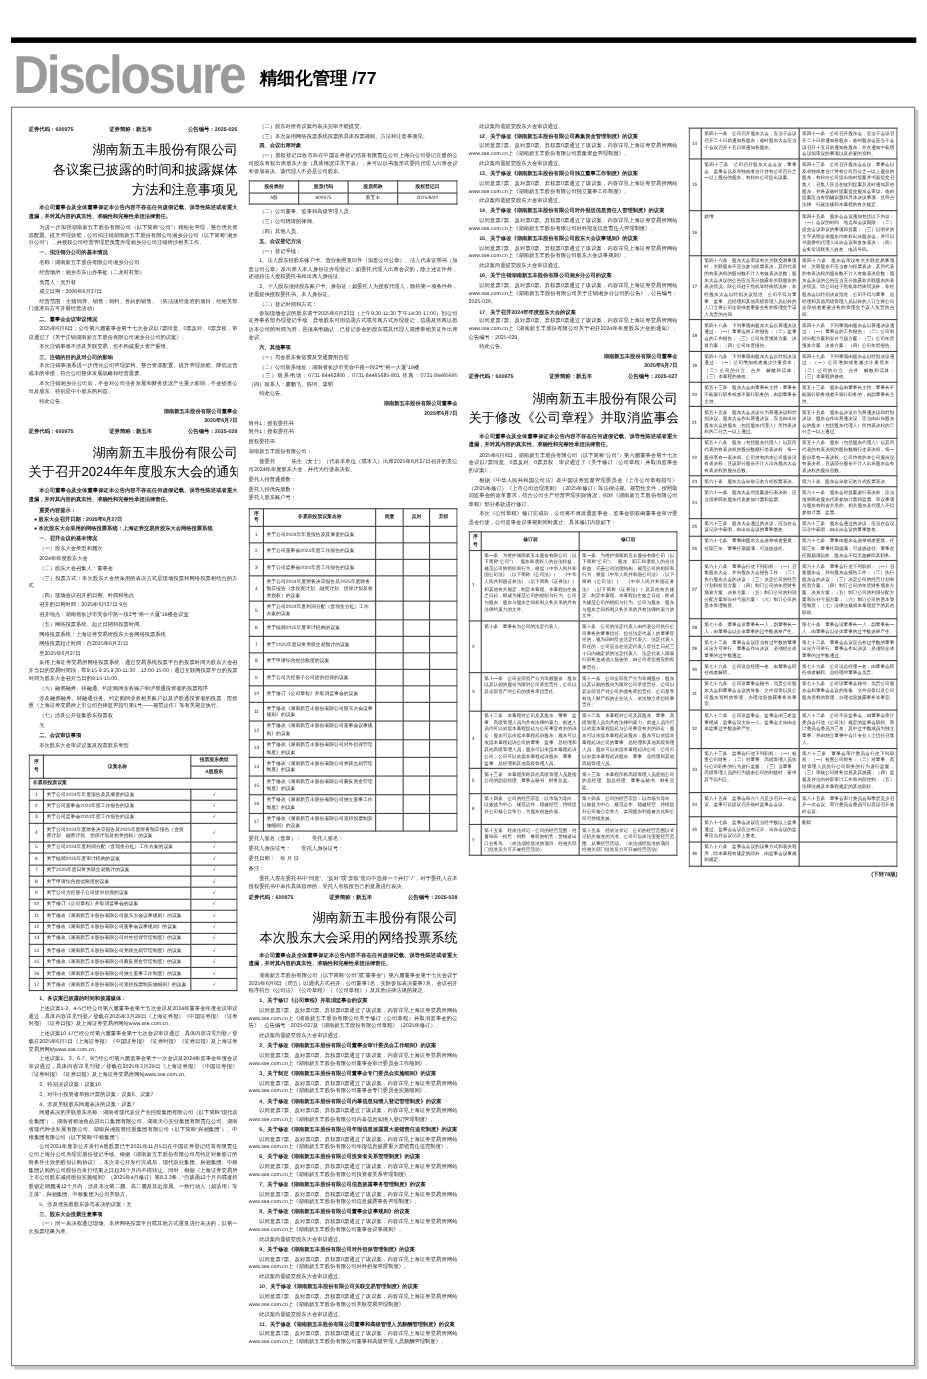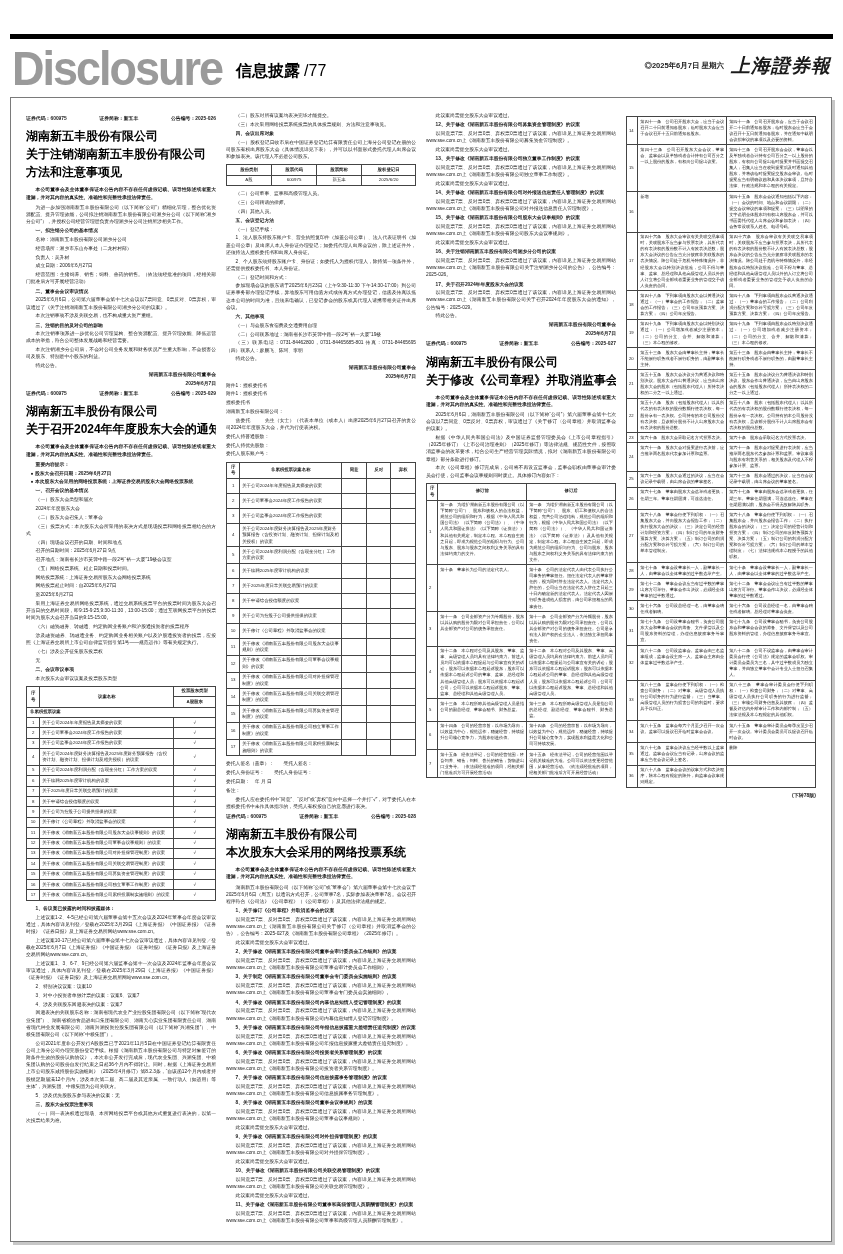--- a/index.html
+++ b/index.html
@@ -2,28 +2,28 @@
 <html><head>
 <meta charset="utf-8">
 <style>
 *{margin:0;padding:0;box-sizing:border-box}
 html,body{width:843px;height:1254px;background:#e9e9e9;font-family:"Liberation Sans",sans-serif}
 .sheet{position:relative;width:843px;height:1254px;background:#fff;color:#1a1a1a;overflow:hidden}
 .toprule{position:absolute;left:10px;right:10px;top:34px;height:5px;background:#000}
 .masthead{position:absolute;left:12px;right:12px;top:41px;height:48px;display:flex;align-items:flex-end}
 .brand{font-size:45px;font-weight:bold;color:#9a9a9a;letter-spacing:-2px;line-height:.85;font-family:"Liberation Sans",sans-serif;transform:scaleY(1.08);transform-origin:bottom left}
 .section{margin-left:14px;padding-bottom:7px;font-size:16px;font-weight:bold;color:#000}
-.pageno{font-weight:normal;margin-left:4px}
+.pageno{font-weight:bold;margin-left:4px}
 .mh-right{margin-left:auto;display:flex;align-items:center;gap:7px;padding-bottom:10px}
 .mdate{font-size:7.5px;font-weight:bold}
 .paper{font-family:"DejaVu Serif","Liberation Serif",serif;font-size:19px;font-weight:bold;font-style:italic;letter-spacing:1px}
 .frame{position:absolute;left:10px;right:11px;top:97px;bottom:12px;border:1px solid #7a7a7a;box-shadow:3px 3px 0 #c7c7c7;background:#fff;padding:14px 15px 10px;display:flex;gap:10px;overflow:hidden}
 .col{flex:1;min-width:0;overflow:hidden;font-size:4.8px;line-height:1.5;text-align:justify}
 .meta{display:flex;justify-content:space-between;font-size:4.9px;font-weight:bold;margin:3px 0 5px;white-space:nowrap}
-.t1{font-size:12px;font-weight:bold;text-align:left;line-height:1.5;margin:2px 0 5px;color:#000}
+.t1{font-size:12px;font-weight:normal;text-align:right;line-height:1.5;margin:2px 0 5px;color:#000}
 .t1 div{white-space:nowrap}
 .p{text-indent:2em;margin-bottom:1.6px}
 .p0{text-indent:0;margin-bottom:1.6px}
 .h{font-weight:bold;text-indent:2em;margin:2px 0 1.6px}
 .disc{font-weight:bold;text-indent:2em;margin:2px 0 3px}
 .bul{font-weight:bold;text-indent:1em;margin-bottom:1.6px}
 .r{text-align:right;text-indent:0;font-weight:bold;margin:1.6px 0}
 table{width:100%;border-collapse:collapse;margin:4px 0;font-size:4.4px;line-height:1.45}
 th,td{border:1px solid #444;padding:1.5px 2px;vertical-align:middle}
 th{font-weight:bold;text-align:center}
@@ -38,38 +38,34 @@
 .cmp td.no{width:6%;vertical-align:middle}
 .cont{font-size:5px;font-weight:bold;text-align:right;margin-top:4px}
 </style>
 </head>
 <body>
 
 <div class="sheet">
   <div class="toprule"></div>
   <header class="masthead">
     <span class="brand">Disclosure</span>
-    <span class="section"><span>信息披露</span><span class="pageno">/77</span></span>
-    <span class="mh-right">
-      <span class="mdate">◎2025年6月7日 星期六</span>
-      <span class="paper">上海證券報</span>
-    </span>
+    <span class="section"><span>精细化管理</span><span class="pageno">/77</span></span>
   </header>
 
   <main class="frame">
 
     <section class="col">
       <div class="meta">
         <span>证券代码：600975</span>
         <span>证券简称：新五丰</span>
         <span>公告编号：2025-026</span>
       </div>
       <div class="t1">
           <div>湖南新五丰股份有限公司</div>
-          <div>关于注销湖南新五丰股份有限公司</div>
+          <div>各议案已披露的时间和披露媒体</div>
           <div>方法和注意事项见</div>
         </div>
       <div>
           <p class="p disc">本公司董事会及全体董事保证本公告内容不存在任何虚假记载、误导性陈述或者重大遗漏，并对其内容的真实性、准确性和完整性承担法律责任。</p>
           <p class="p">为进一步加强湖南新五丰股份有限公司（以下简称“公司”）精细化管理，整合优化资源配置、提升管理效能，公司拟注销湖南新五丰股份有限公司湘乡分公司（以下简称“湘乡分公司”），并授权公司经营管理层负责办理湘乡分公司注销所涉相关工作。</p>
           <p class="p h">一、拟注销分公司的基本情况</p>
           <p class="p">名称：湖南新五丰股份有限公司湘乡分公司</p>
           <p class="p">经营场所：湘乡市东山办事处（二龙村村部）</p>
           <p class="p">负责人：吴升材</p>
           <p class="p">成立日期：2006年6月27日</p>

